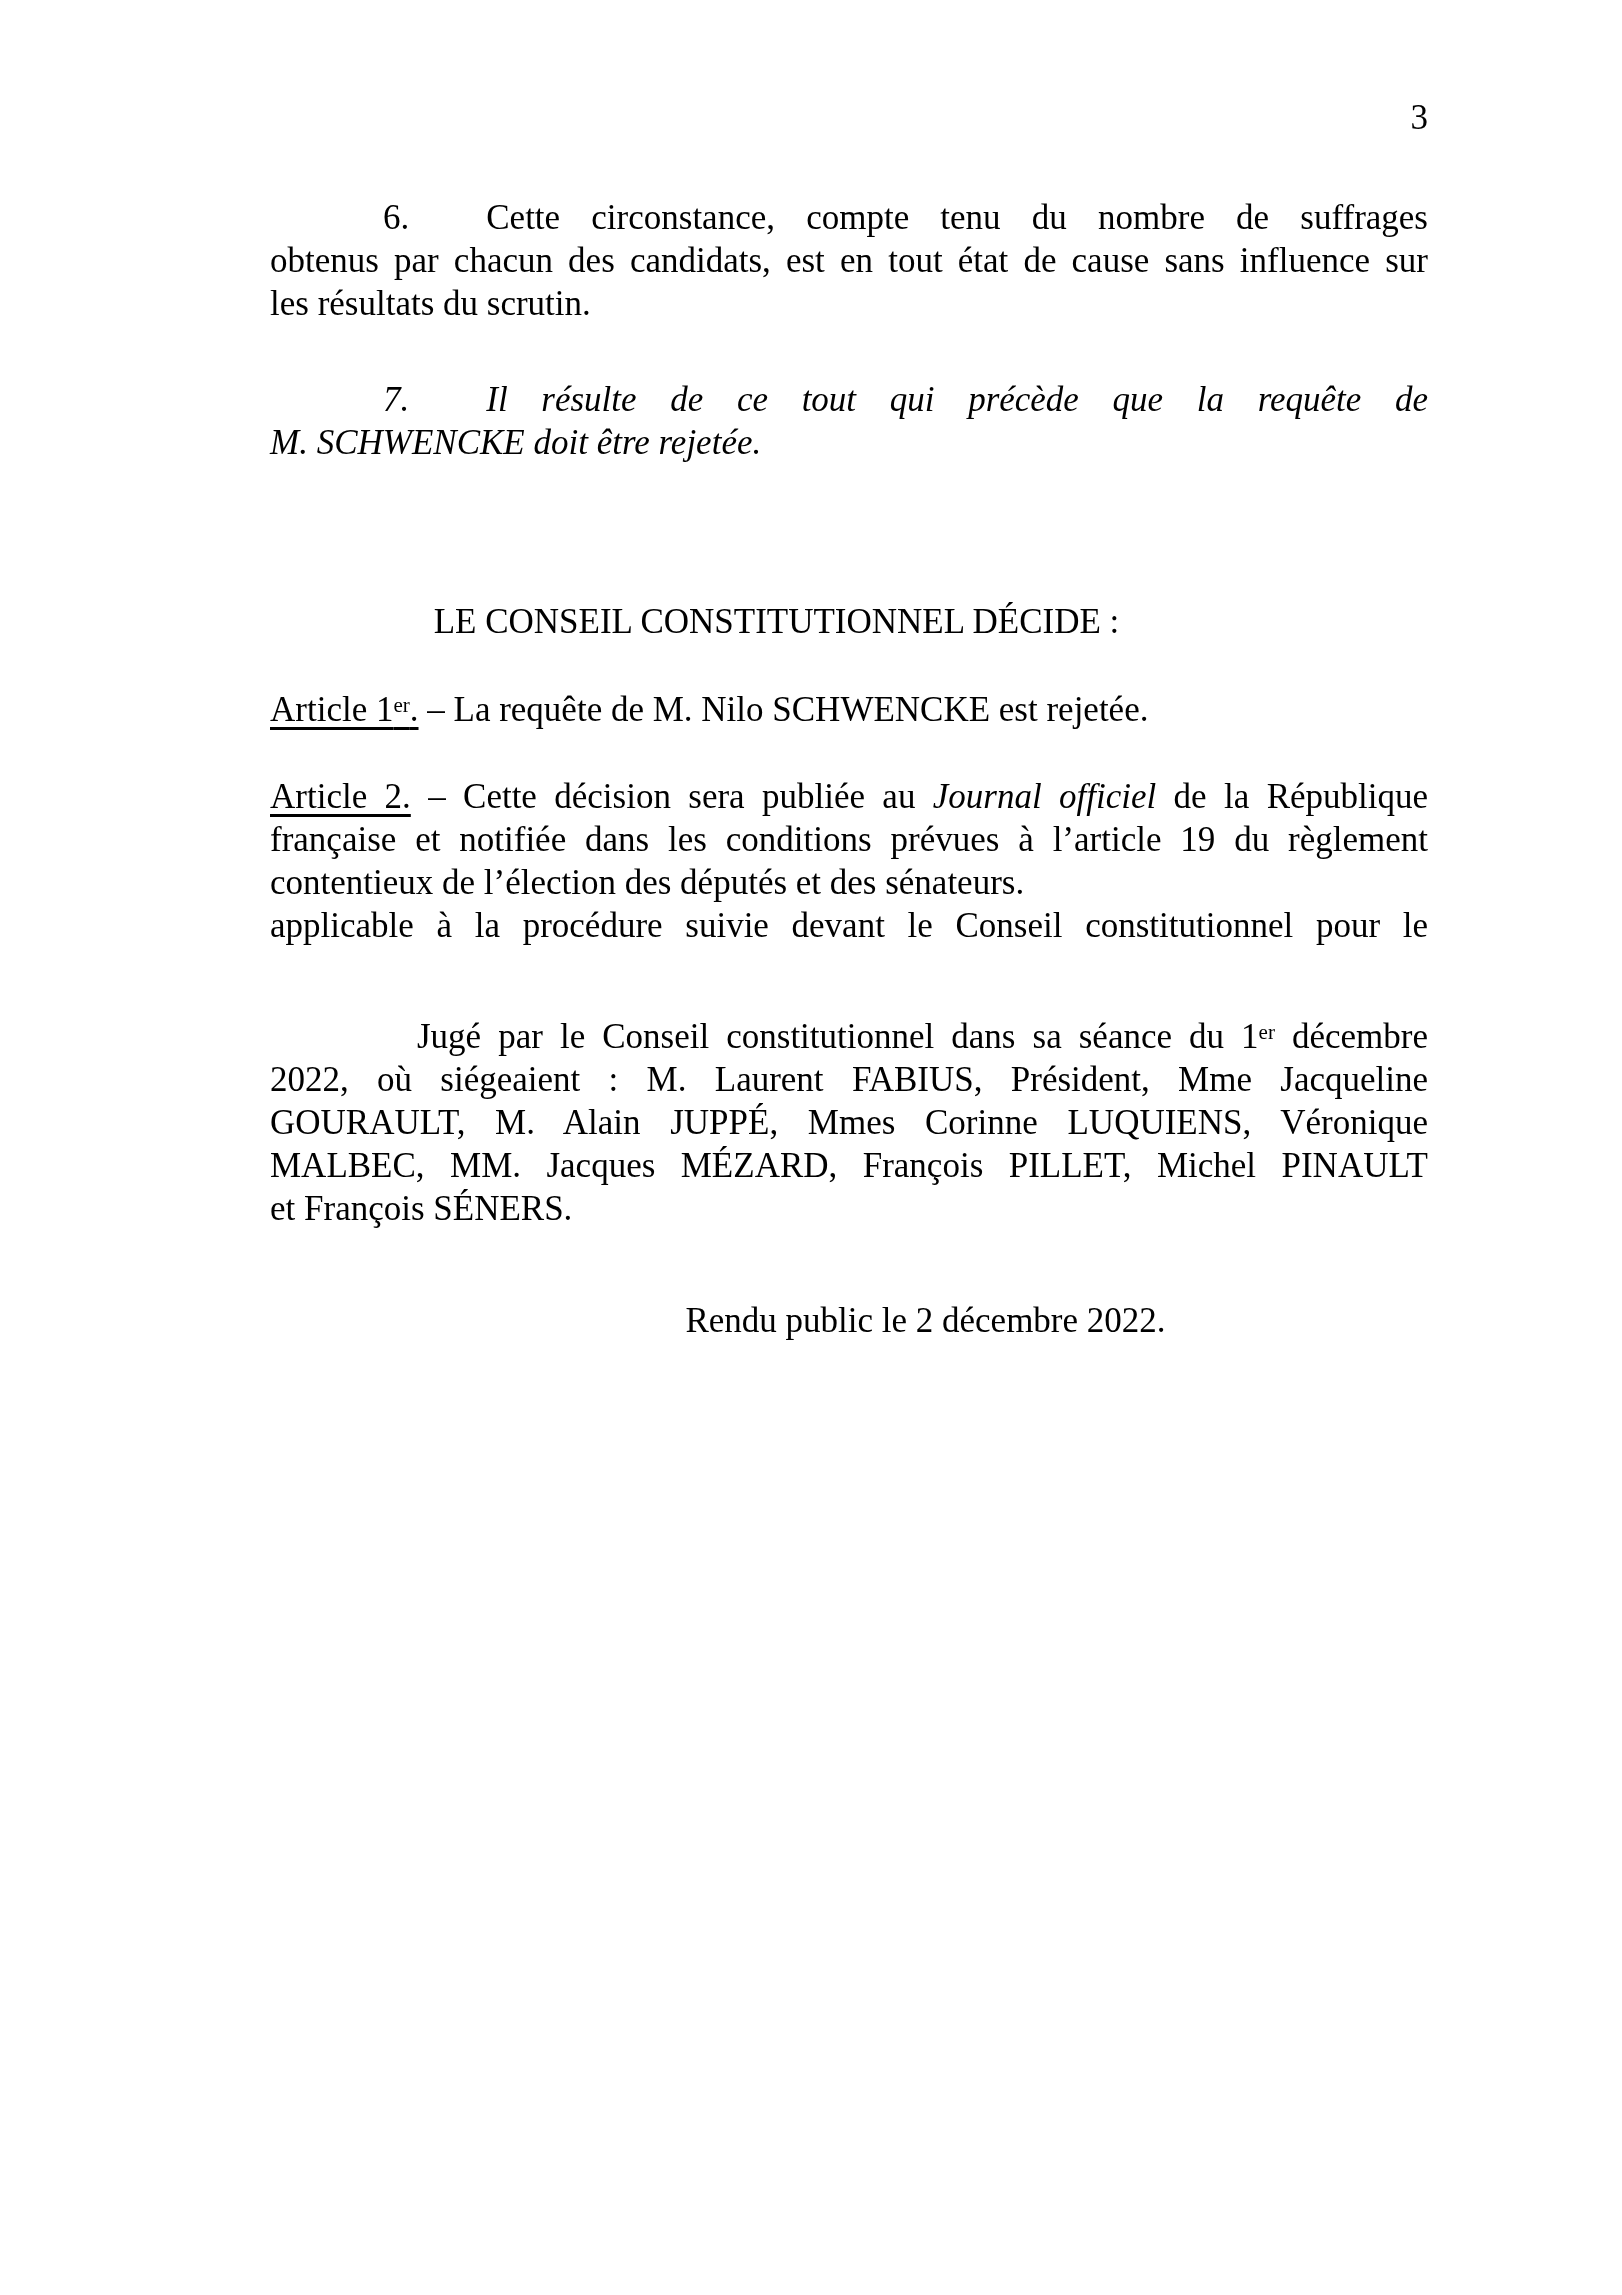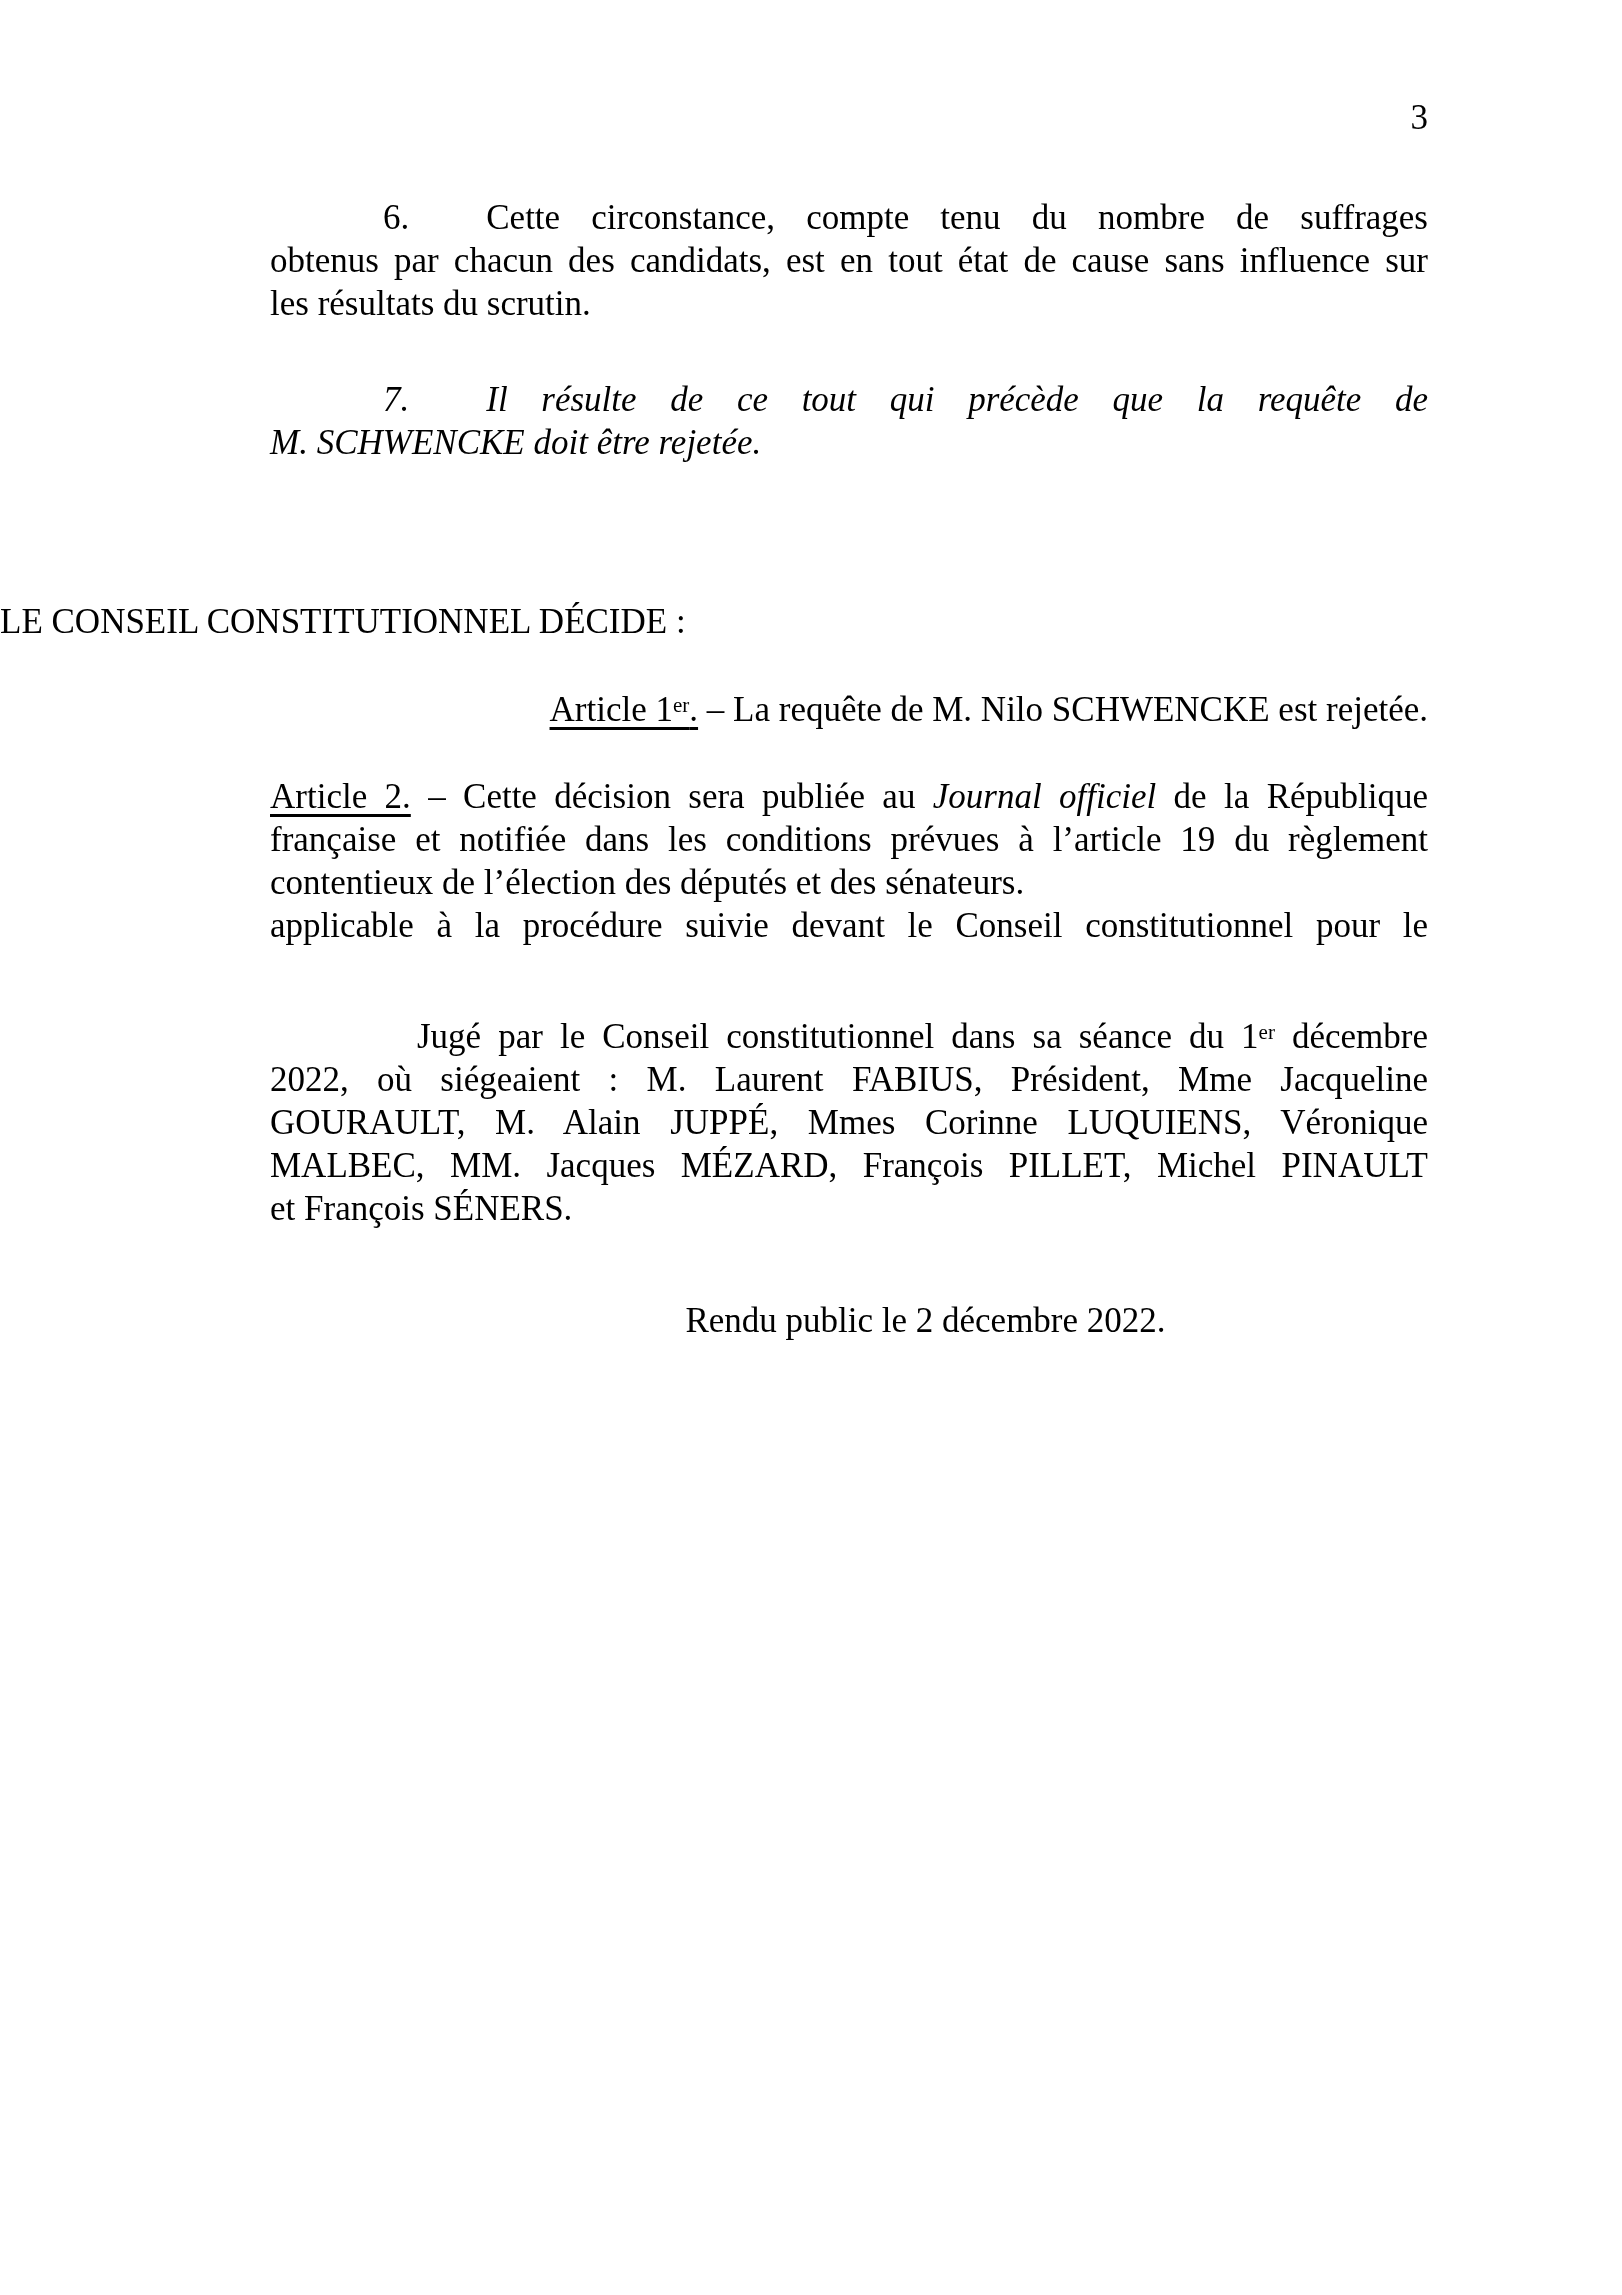--- a/index.html
+++ b/index.html
@@ -25,23 +25,23 @@
   .line {
     line-height: 43px;
     min-height: 43px;
   }
   .just {
     text-align: justify;
     text-align-last: justify;
   }
   .heading-block {
     position: absolute;
-    left: 0;
+    left: 16px;
     width: 1521px;
-    text-align: left;
+    text-align: center;
   }
   .pagenum-block {
     position: absolute;
     left: 270px;
     width: 1158px;
     text-align: right;
   }
   .tab {
     display: inline-block;
     height: 0.7px;
@@ -61,21 +61,21 @@
     vertical-align: baseline;
     position: relative;
     top: -0.45em;
   }
   .it { font-style: italic; }
   
   .pos-pagenum  { top: 96px; }
   .pos-para6    { top: 196px; }
   .pos-para7    { top: 378px; font-style: italic; }
   .pos-heading  { top: 600px; }
-  .pos-article1 { top: 688px; text-align: right; }
+  .pos-article1 { top: 688px; }
   .pos-article2 { top: 775px; }
   .pos-juge     { top: 1007px; margin-top: 8px; }
   .pos-rendu    { top: 1299px; text-align: center; }
 </style>
 </head>
 <body>
 
 <div class="page">
 
   <div class="pagenum-block pos-pagenum line">3</div>

